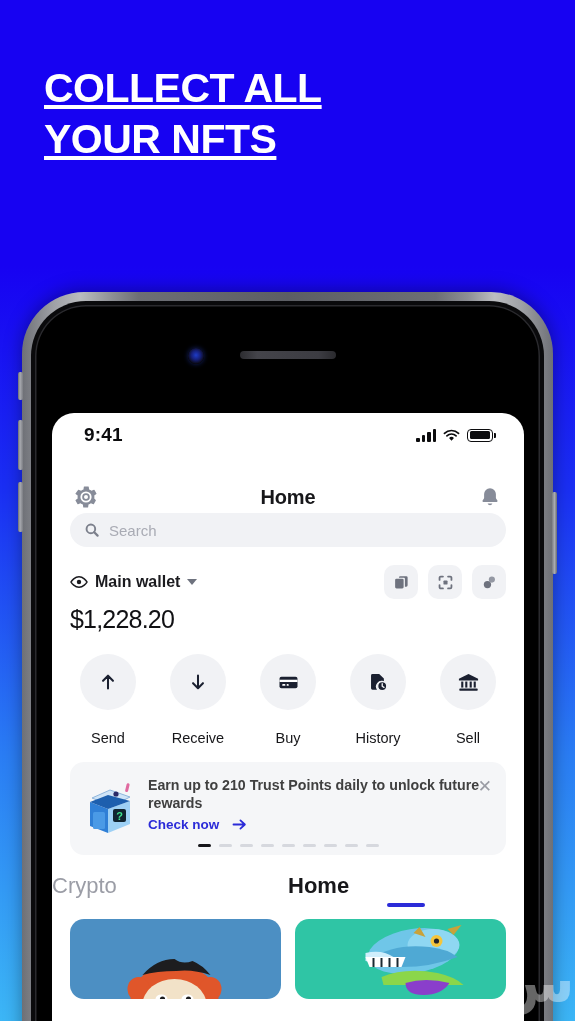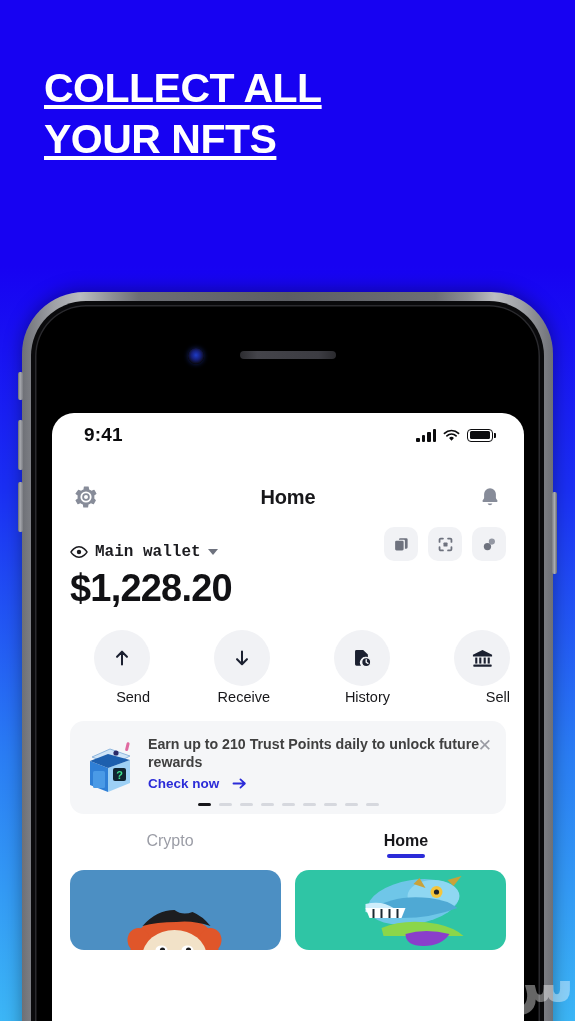--- a/index.html
+++ b/index.html
@@ -80,51 +80,51 @@
   .ico{width:24px;height:24px;display:block;}
 
   
   .searchbar{
     margin:4px 18px 0;height:34px;background:#f1f2f5;border-radius:18px;
     display:flex;align-items:center;padding:0 14px;gap:9px;
   }
   .search-ph{font-size:15px;color:#a9abb4;}
 
   
-  .walletrow{margin:18px 18px 0;display:flex;align-items:flex-end;justify-content:space-between;font-family:Liberation Mono, monospace;}
+  .walletrow{margin:18px 18px 0;display:flex;align-items:center;justify-content:space-between;}
   .wallet-left{display:flex;align-items:center;gap:7px;}
   .wallet-name{font-size:16px;font-weight:bold;color:#1b1b1f;}
   .caret{width:0;height:0;border-left:5.5px solid transparent;border-right:5.5px solid transparent;border-top:6.5px solid #6e727e;}
   .wallet-actions{display:flex;gap:10px;}
   .act{width:34px;height:34px;border-radius:10px;background:#f1f2f5;display:flex;align-items:center;justify-content:center;}
-  .balance{margin:6px 18px 0;font-size:38px;font-weight:bold;color:#111114;letter-spacing:-.8px;}
+  .balance{margin:6px 18px 0;font-size:25px;font-weight:normal;color:#111114;letter-spacing:-.8px;}
 
   
   .quick{margin:20px 14px 0;display:flex;justify-content:space-between;}
-  .qa{width:84px;display:flex;flex-direction:column;align-items:flex-end;gap:3px;}
+  .qa{width:84px;display:flex;flex-direction:column;align-items:center;gap:20px;}
   .qa-circle{width:56px;height:56px;border-radius:50%;background:#f1f2f5;display:flex;align-items:center;justify-content:center;}
   .qa-label{font-size:14.5px;color:#17171a;}
 
   
   .banner{
     margin:16px 18px 0;background:#f5f6f8;border-radius:14px;height:93px;
     display:flex;align-items:flex-start;padding:12px 12px 0 10px;position:relative;box-sizing:border-box;
   }
   .banner-art{width:62px;height:62px;flex:0 0 62px;position:relative;margin-top:2px;}
   .banner-txt{flex:1;padding-left:6px;padding-top:2px;}
   .banner-title{font-size:14.2px;font-weight:bold;color:#404040;line-height:18px;}
   .banner-link{margin-top:5px;font-size:13.5px;font-weight:bold;color:#2b2bd8;display:flex;align-items:center;gap:13px;}
   .banner-x{position:absolute;right:14px;top:16px;color:#9a9ca4;font-size:17px;line-height:1;}
   .dots{position:absolute;left:0;right:0;bottom:8px;display:flex;justify-content:center;gap:8px;}
   .dots i{display:block;width:13px;height:3px;border-radius:2px;background:#d6d8de;}
   .dots i.on{background:#16161a;}
 
   
   .tabs{margin:18px 0 0;display:flex;}
-  .tab{flex:1;text-align:center;font-size:16px;color:#9b9da6;padding-bottom:8px;position:relative;}
+  .tab{flex:1;text-align:left;font-size:22px;color:#9b9da6;padding-bottom:8px;position:relative;}
   .tab.active{color:#17171a;font-weight:bold;}
   .tab.active:after{content:"";position:absolute;left:50%;transform:translateX(-50%);bottom:0;width:38px;height:4px;border-radius:2px;background:#2b2bd8;}
 
   
   .nftgrid{margin:12px 18px 0;display:flex;gap:14px;}
   .nft{flex:1;height:80px;border-radius:14px;position:relative;overflow:hidden;}
   .nft.a{background:#4c8fc3;}
   .nft.b{background:#2fc5a5;}
 
   
@@ -186,20 +186,27 @@
       <path fill="#878c99" d="M12 8.2a3.8 3.8 0 1 0 0 7.6 3.8 3.8 0 0 0 0-7.6zm0 5.8a2 2 0 1 1 0-4 2 2 0 0 1 0 4z"></path>
       <path fill="#878c99" d="M20.3 13.4c.05-.45.08-.9.08-1.4s-.03-.95-.08-1.4l2.05-1.55a.5.5 0 0 0 .12-.63l-1.95-3.37a.5.5 0 0 0-.6-.22l-2.4.97a7.6 7.6 0 0 0-2.42-1.4l-.36-2.56a.5.5 0 0 0-.5-.42h-3.9a.5.5 0 0 0-.5.42l-.36 2.56a7.6 7.6 0 0 0-2.42 1.4l-2.4-.97a.5.5 0 0 0-.6.22L1.5 8.42a.5.5 0 0 0 .12.63L3.67 10.6c-.05.45-.08.9-.08 1.4s.03.95.08 1.4L1.62 14.95a.5.5 0 0 0-.12.63l1.95 3.37a.5.5 0 0 0 .6.22l2.4-.97a7.6 7.6 0 0 0 2.42 1.4l.36 2.56a.5.5 0 0 0 .5.42h3.9a.5.5 0 0 0 .5-.42l.36-2.56a7.6 7.6 0 0 0 2.42-1.4l2.4.97a.5.5 0 0 0 .6-.22l1.95-3.37a.5.5 0 0 0-.12-.63L20.3 13.4zM12 17.6a5.6 5.6 0 1 1 0-11.2 5.6 5.6 0 0 1 0 11.2z"></path>
     </svg>
     <h1>Home</h1>
     <svg class="ico" viewBox="0 0 24 24">
       <path fill="#878c99" d="M12 3.2a5.9 5.9 0 0 0-5.9 5.9v4.1l-1.5 2.3a.9.9 0 0 0 .75 1.4h13.3a.9.9 0 0 0 .75-1.4l-1.5-2.3V9.1A5.9 5.9 0 0 0 12 3.2z"></path>
       <path fill="#878c99" d="M9.6 18.4a2.5 2.5 0 0 0 4.8 0z"></path>
     </svg>
   </div>
 
+  <div class="searchbar">
+    <svg style="width:16px;height:16px" viewBox="0 0 20 20">
+      <circle cx="8.6" cy="8.6" r="5.4" stroke="#7c808c" stroke-width="2.4" fill="none"></circle>
+      <path d="M12.8 12.8 17 17" stroke="#7c808c" stroke-width="2.8" stroke-linecap="round"></path>
+    </svg>
+    <span class="search-ph">Search</span>
+  </div>
 
   <div class="walletrow">
     <div class="wallet-left">
       <svg style="width:18px;height:18px" viewBox="0 0 22 22">
         <path d="M11 4.6C5.9 4.6 2.2 9 1.2 11c1 2 4.7 6.4 9.8 6.4S19.8 13 20.8 11c-1-2-4.7-6.4-9.8-6.4z" fill="none" stroke="#1b1b1f" stroke-width="1.9"></path>
         <circle cx="11" cy="11" r="2.7" fill="#1b1b1f"></circle>
       </svg>
       <span class="wallet-name">Main wallet</span>
       <span class="caret"></span>
     </div>
@@ -241,20 +248,31 @@
       </div>
       <span class="qa-label">Send</span>
     </div>
     <div class="qa">
       <div class="qa-circle">
         <svg style="width:22px;height:22px" viewBox="0 0 24 24">
           <path d="M12 5v13.4M12 18.8l5.4-5.5M12 18.8l-5.4-5.5" stroke="#1b2030" stroke-width="2.2" fill="none" stroke-linecap="round" stroke-linejoin="round"></path>
         </svg>
       </div>
       <span class="qa-label">Receive</span>
+    </div>
+    <div class="qa">
+      <div class="qa-circle">
+        <svg style="width:23px;height:23px" viewBox="0 0 24 24">
+          <rect x="2.6" y="6" width="18.8" height="12" rx="2" fill="#1b2030"></rect>
+          <rect x="2.6" y="9.1" width="18.8" height="2.4" fill="#fff"></rect>
+          <rect x="5.4" y="13.6" width="3.4" height="1.9" rx=".9" fill="#fff"></rect>
+          <rect x="10" y="13.6" width="2.3" height="1.9" rx=".9" fill="#fff"></rect>
+        </svg>
+      </div>
+      <span class="qa-label">Buy</span>
     </div>
     <div class="qa">
       <div class="qa-circle">
         <svg style="width:22px;height:22px" viewBox="0 0 24 24">
           <path d="M6 3.4h7.3L18.4 8.3v3.2a6 6 0 0 0-7.5 8.9H6a1.6 1.6 0 0 1-1.6-1.6V5a1.6 1.6 0 0 1 1.6-1.6z" fill="#1b2030"></path>
           <circle cx="16.6" cy="16.4" r="5" fill="#1b2030" stroke="#f1f2f5" stroke-width="1.5"></circle>
           <path d="M16.6 13.8v2.8l1.9 1.2" stroke="#f1f2f5" stroke-width="1.5" fill="none" stroke-linecap="round"></path>
         </svg>
       </div>
       <span class="qa-label">History</span>

